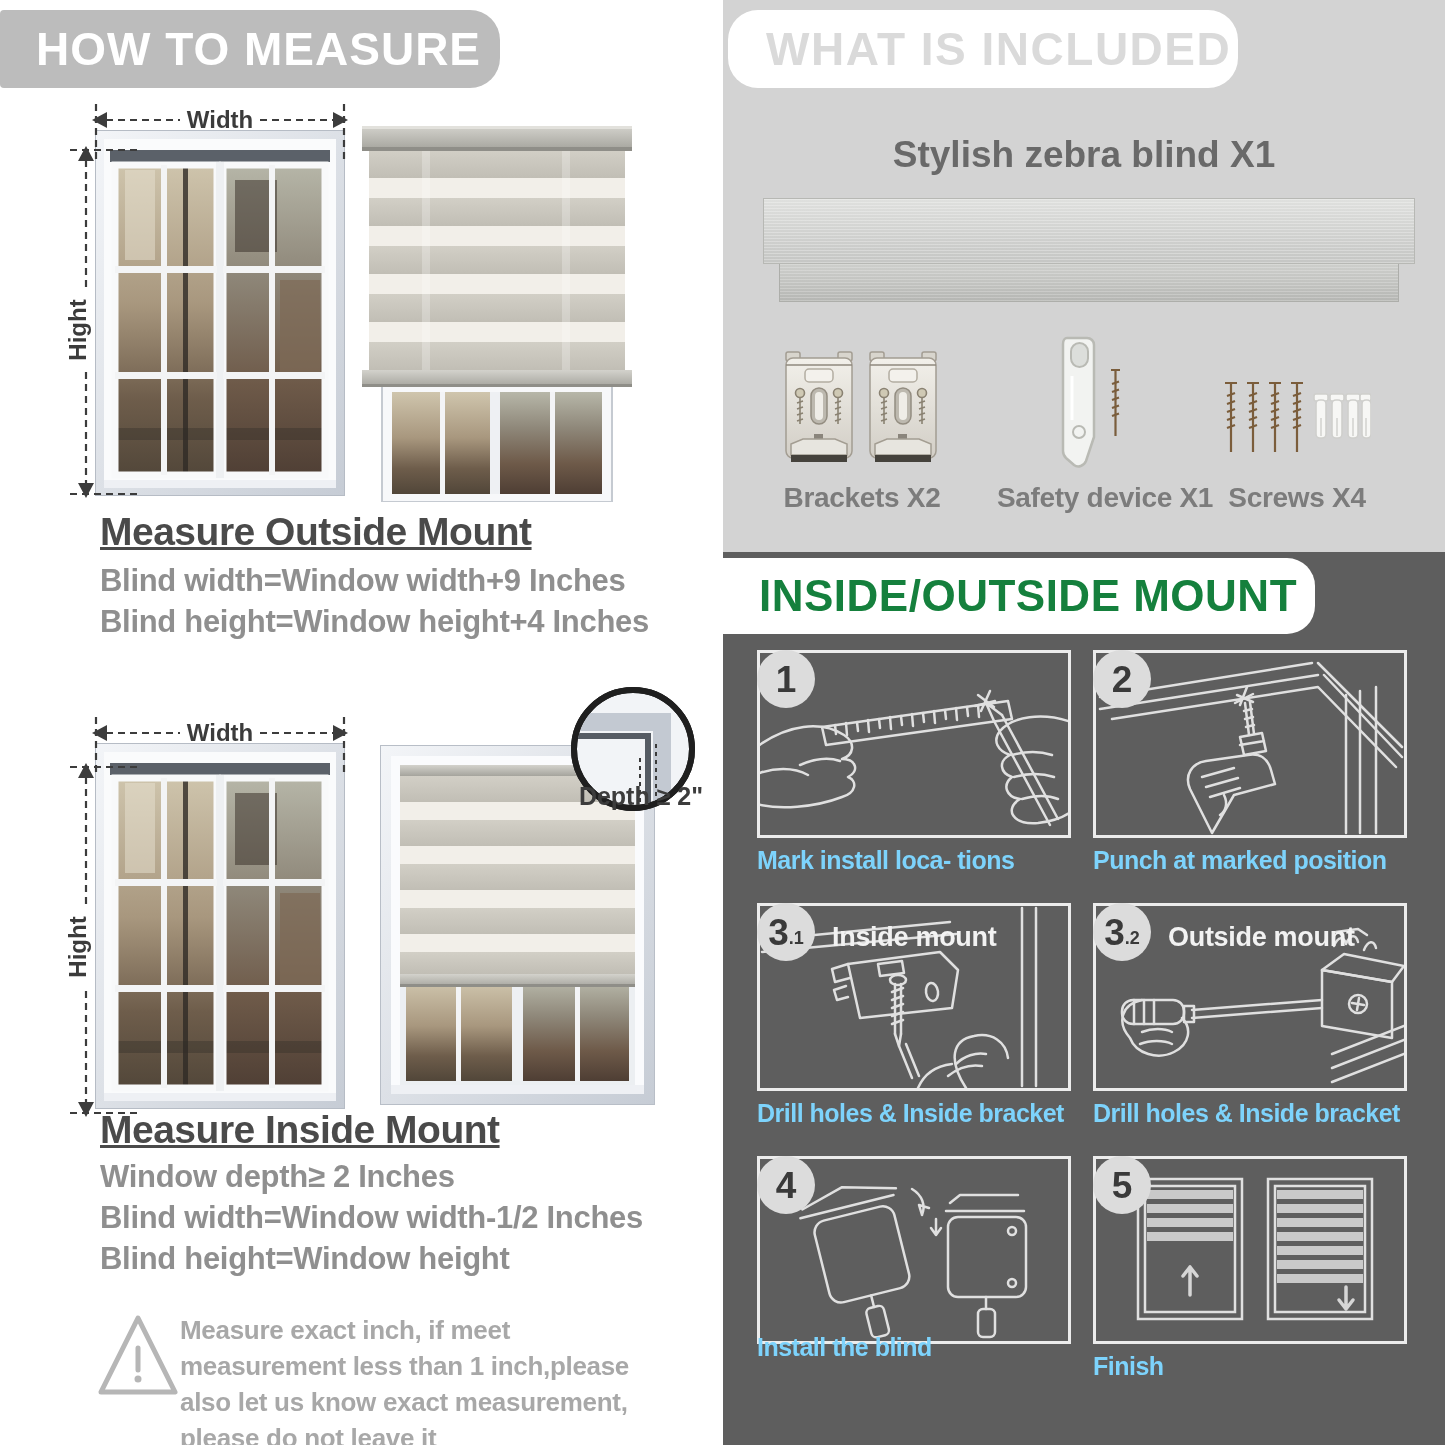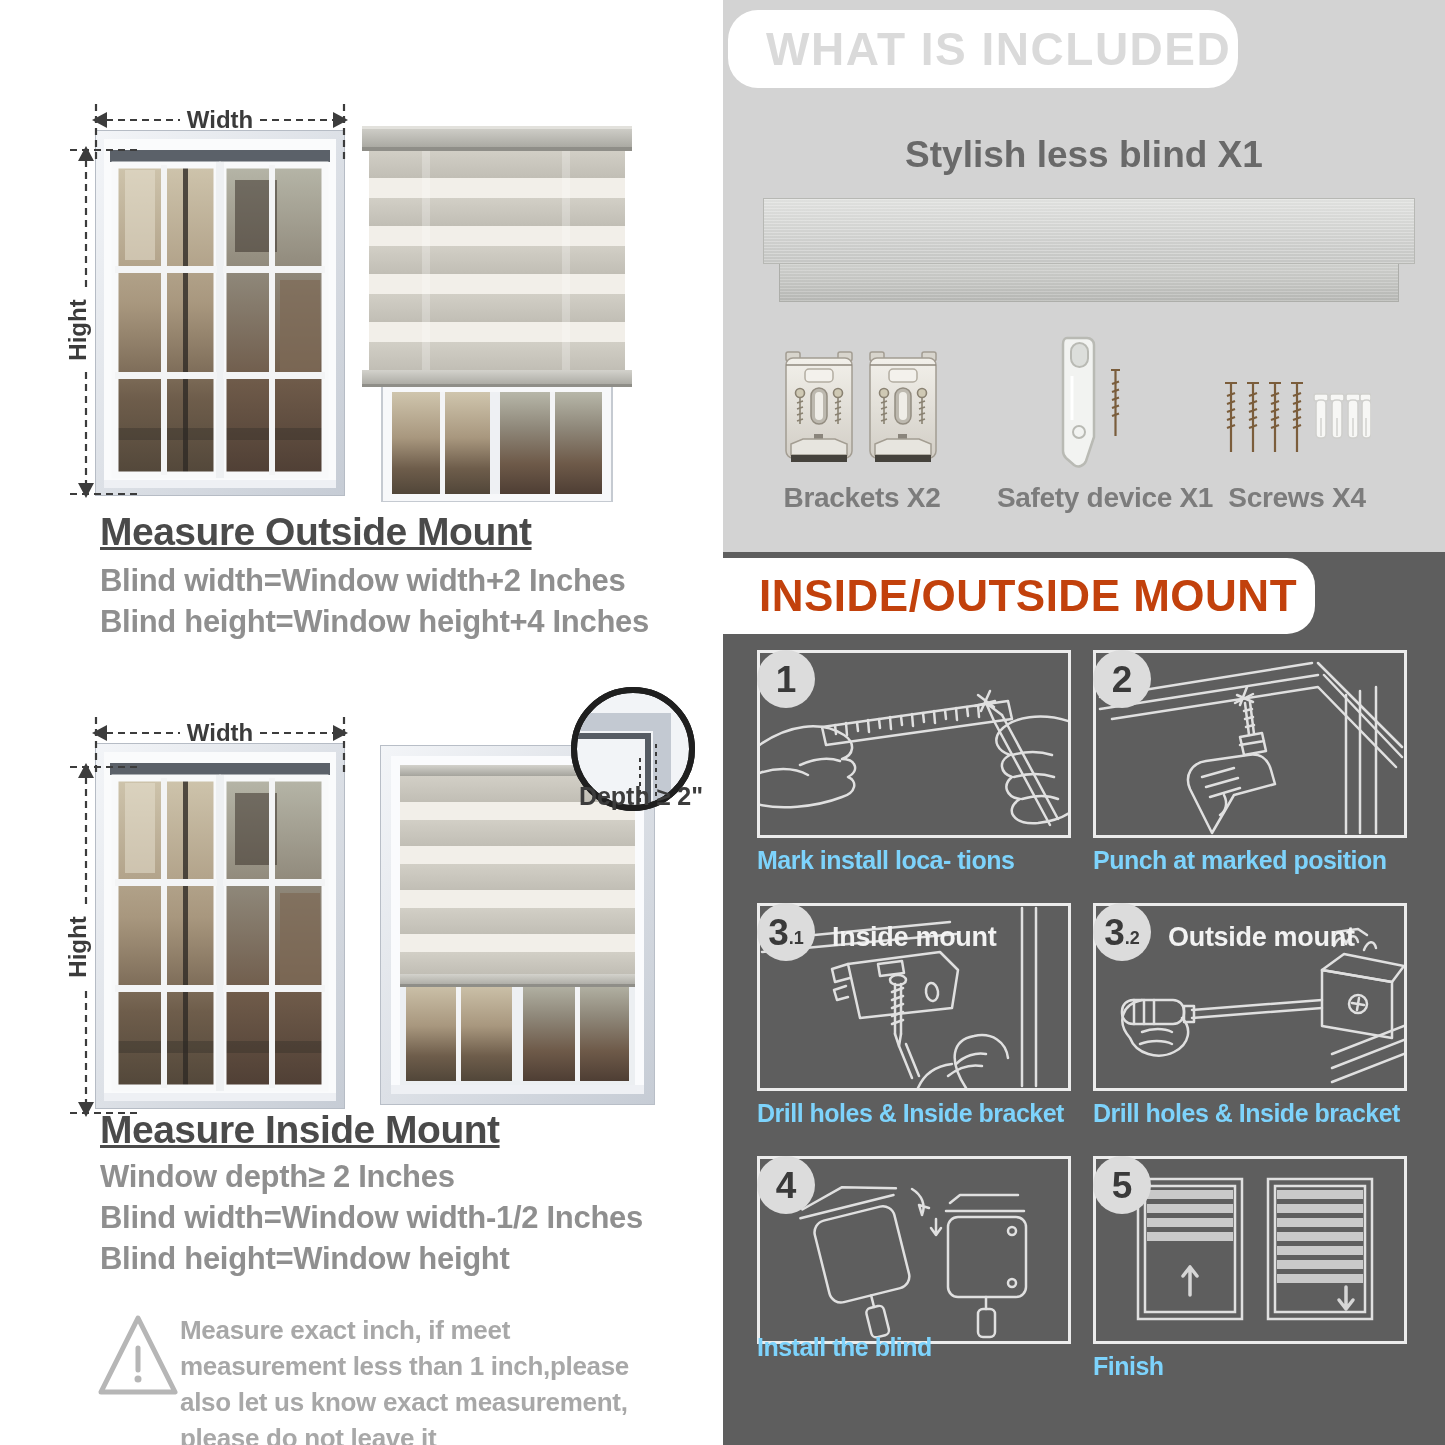--- a/index.html
+++ b/index.html
@@ -26,21 +26,21 @@
                linear-gradient(180deg,#dfe0de 0%,#d3d4d2 45%,#c5c6c4 100%);
     border:1px solid #b7b8b4;box-sizing:border-box;}
   .rail-bottom{left:56px;top:264px;width:620px;height:38px;
     background:repeating-linear-gradient(180deg,rgba(255,255,255,.22) 0 1px,rgba(0,0,0,0) 1px 3px),
                linear-gradient(180deg,#cdcecb 0%,#c0c1be 60%,#b5b6b3 100%);
     border:1px solid #adaeaa;border-top:none;box-sizing:border-box;}
   .item-label{top:482px;text-align:center;font-size:28px;font-weight:700;color:#7c7c7c;letter-spacing:-0.3px;}
   
   .mount-panel{left:723px;top:552px;width:722px;height:893px;background:#5e5e5e;}
   .mount-titlebox{left:0;top:6px;width:592px;height:76px;background:#fff;border-radius:0 28px 28px 0;
-    color:#c2410c;font-size:44px;font-weight:700;line-height:76px;padding-left:36px;
+    color:#15803d;font-size:44px;font-weight:700;line-height:76px;padding-left:36px;
     letter-spacing:0.5px;box-sizing:border-box;}
   .step{width:314px;height:188px;border:3px solid #ececec;box-sizing:border-box;}
   .badge{left:-3px;top:-3px;width:58px;height:58px;border-radius:50%;background:#dcdcdc;
     display:flex;align-items:center;justify-content:center;position:absolute;}
   .bnum{font-size:37px;font-weight:700;color:#3a3a3a;line-height:1;}
   .bsub{font-size:18px;font-weight:700;color:#3a3a3a;margin-top:12px;line-height:1;}
   .inline-label{left:72px;top:16px;position:absolute;font-size:27px;font-weight:700;color:#f2f2f2;letter-spacing:-0.3px;}
   .caption{font-size:25px;font-weight:700;color:#7dd3fc;letter-spacing:-0.5px;width:330px;}
   svg{display:block;}
 </style>
@@ -170,20 +170,23 @@
       </g>
       <rect x="31" y="86" width="9" height="10" fill="#8a857c"></rect>
       <path d="M8,96 l12,-5 h32 l12,5 v11 h-56 Z" fill="#e7e5df" stroke="#a39d92" stroke-width="1.5"></path>
       <rect x="8" y="107" width="56" height="7" fill="#45423c"></rect>
     </symbol>
   </defs>
 </svg>
 
 <div class="canvas">
 
+  <div class="abs left-titlebar">
+    <span>HOW TO MEASURE</span>
+  </div>
 
   <svg class="abs" style="left:95px;top:130px" width="250" height="366">
     <use href="#winphoto"></use>
   </svg>
 
   <svg class="abs" style="left:40px;top:96px" width="320" height="412" viewBox="0 0 320 412">
     <g stroke="#3c3c3c" stroke-width="2.2" fill="none" stroke-dasharray="7 5">
       <path d="M56,8 V64 M304,8 V64"></path>
       <path d="M66,24 H140 M220,24 H294"></path>
       <path d="M30,54 H98 M30,398 H98"></path>
@@ -197,21 +200,21 @@
     </g>
     <text x="180" y="32" text-anchor="middle" font-size="24" font-weight="bold" fill="#3b3b3b">Width</text>
     <text x="46" y="234" transform="rotate(-90 46 234)" text-anchor="middle" font-size="24" font-weight="bold" fill="#3b3b3b">Hight</text>
   </svg>
 
   <svg class="abs" style="left:362px;top:126px" width="270" height="376">
     <use href="#blindout"></use>
   </svg>
 
   <div class="abs heading" style="left:100px;top:510px">Measure Outside Mount</div>
-  <div class="abs formula" style="left:100px;top:560px">Blind width=Window width+2 Inches</div>
+  <div class="abs formula" style="left:100px;top:560px">Blind width=Window width+9 Inches</div>
   <div class="abs formula" style="left:100px;top:601px">Blind height=Window height+4 Inches</div>
 
   <svg class="abs" style="left:95px;top:743px" width="250" height="366">
     <use href="#winphoto"></use>
   </svg>
 
   <svg class="abs" style="left:40px;top:709px" width="320" height="420" viewBox="0 0 320 420">
     <g stroke="#3c3c3c" stroke-width="2.2" fill="none" stroke-dasharray="7 5">
       <path d="M56,8 V64 M304,8 V64"></path>
       <path d="M66,24 H140 M220,24 H294"></path>
@@ -258,21 +261,21 @@
     <path d="M42,10 L79,84 H5 Z" fill="none" stroke="#b6b6b6" stroke-width="5" stroke-linejoin="round"></path>
     <path d="M42,40 V62" stroke="#b6b6b6" stroke-width="5" stroke-linecap="round" fill="none"></path>
     <circle cx="42" cy="71" r="3.5" fill="#b6b6b6"></circle>
   </svg>
   <div class="abs warn-text" style="left:180px;top:1312px;width:452px">Measure exact inch, if meet measurement less than 1 inch,please also let us know exact measurement, please do not leave it</div>
 
   <div class="abs included-panel">
     <div class="abs included-titlebox">
       <span>WHAT IS INCLUDED</span>
     </div>
-    <div class="abs blind-label">Stylish less blind X1</div>
+    <div class="abs blind-label">Stylish zebra blind X1</div>
 
     <div class="abs rail-top"></div>
     <div class="abs rail-bottom"></div>
 
     <svg class="abs" style="left:60px;top:348px" width="158" height="126" viewBox="0 0 158 126">
       <use href="#bracketicon" x="0" y="0" width="72" height="124"></use>
       <use href="#bracketicon" x="84" y="0" width="72" height="124"></use>
     </svg>
 
     <svg class="abs" style="left:328px;top:332px" width="80" height="150" viewBox="0 0 80 150">

